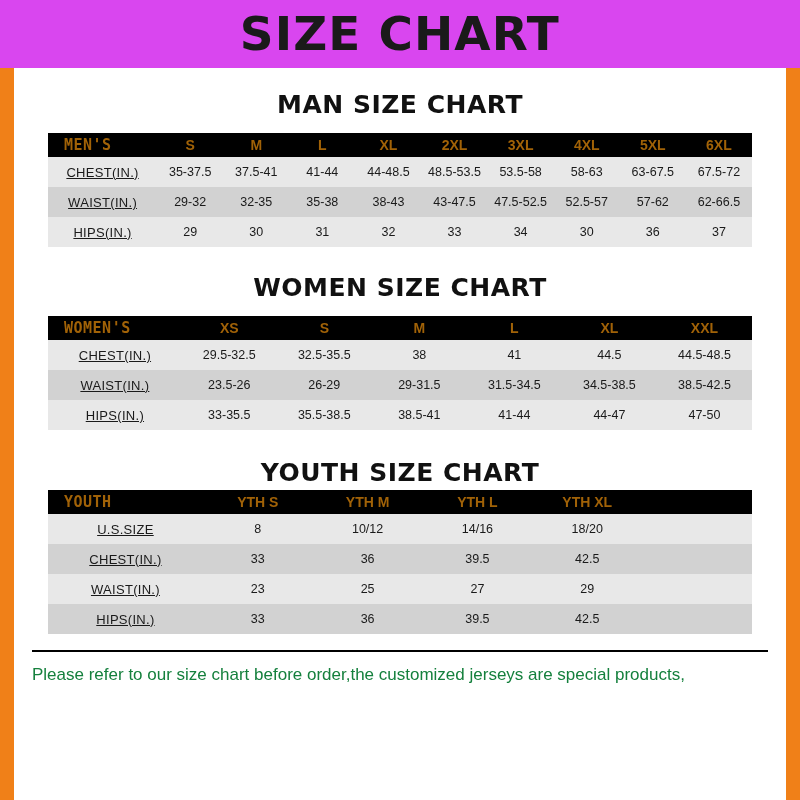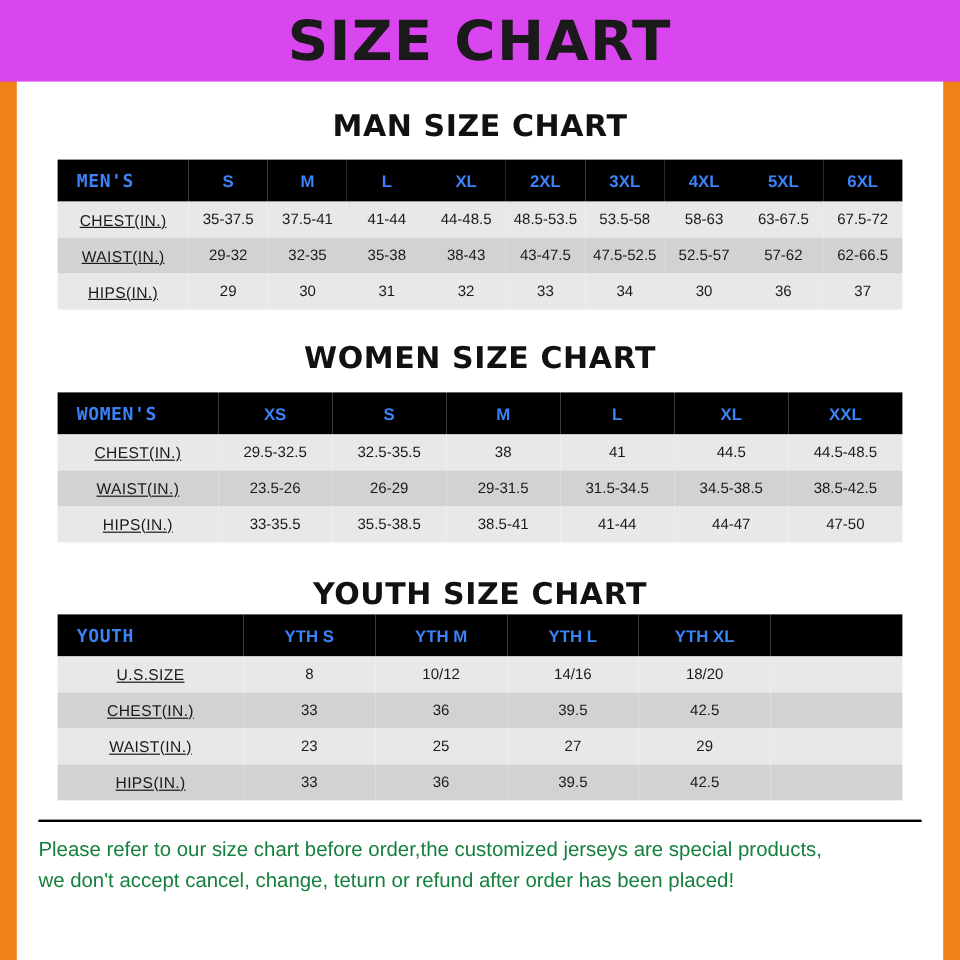--- a/index.html
+++ b/index.html
@@ -65,24 +65,24 @@
     text-align: center;
     font-size: 12.5px;
     color: #1a1a1a;
     padding: 0;
     height: 30px;
     vertical-align: middle;
     font-family: "Liberation Sans", sans-serif;
   }
   table.size-table thead th {
     background: #000000;
-    color: #3b82f6;
+    color: #a16207;
     font-size: 14px;
     font-weight: bold;
-    height: 35px;
+    height: 24px;
   }
   table.size-table thead th.corner {
     font-family: "DejaVu Sans Mono", monospace;
     font-size: 15px;
     letter-spacing: 0.5px;
     text-align: left;
     padding-left: 16px;
   }
   table.size-table tbody tr.odd td { background: #e8e8e8; }
   table.size-table tbody tr.even td { background: #d2d2d2; }
@@ -293,16 +293,15 @@
           <td>42.5</td>
           <td></td>
         </tr>
       </tbody>
     </table>
 
   </div>
 
   <div class="footer-note">
     <span class="line">Please refer to our size chart before order,the customized jerseys are special products,</span>
-    <span class="line">we don't accept cancel, change, teturn or refund after order has been placed!</span>
   </div>
 
 </div>
 
 </body></html>

